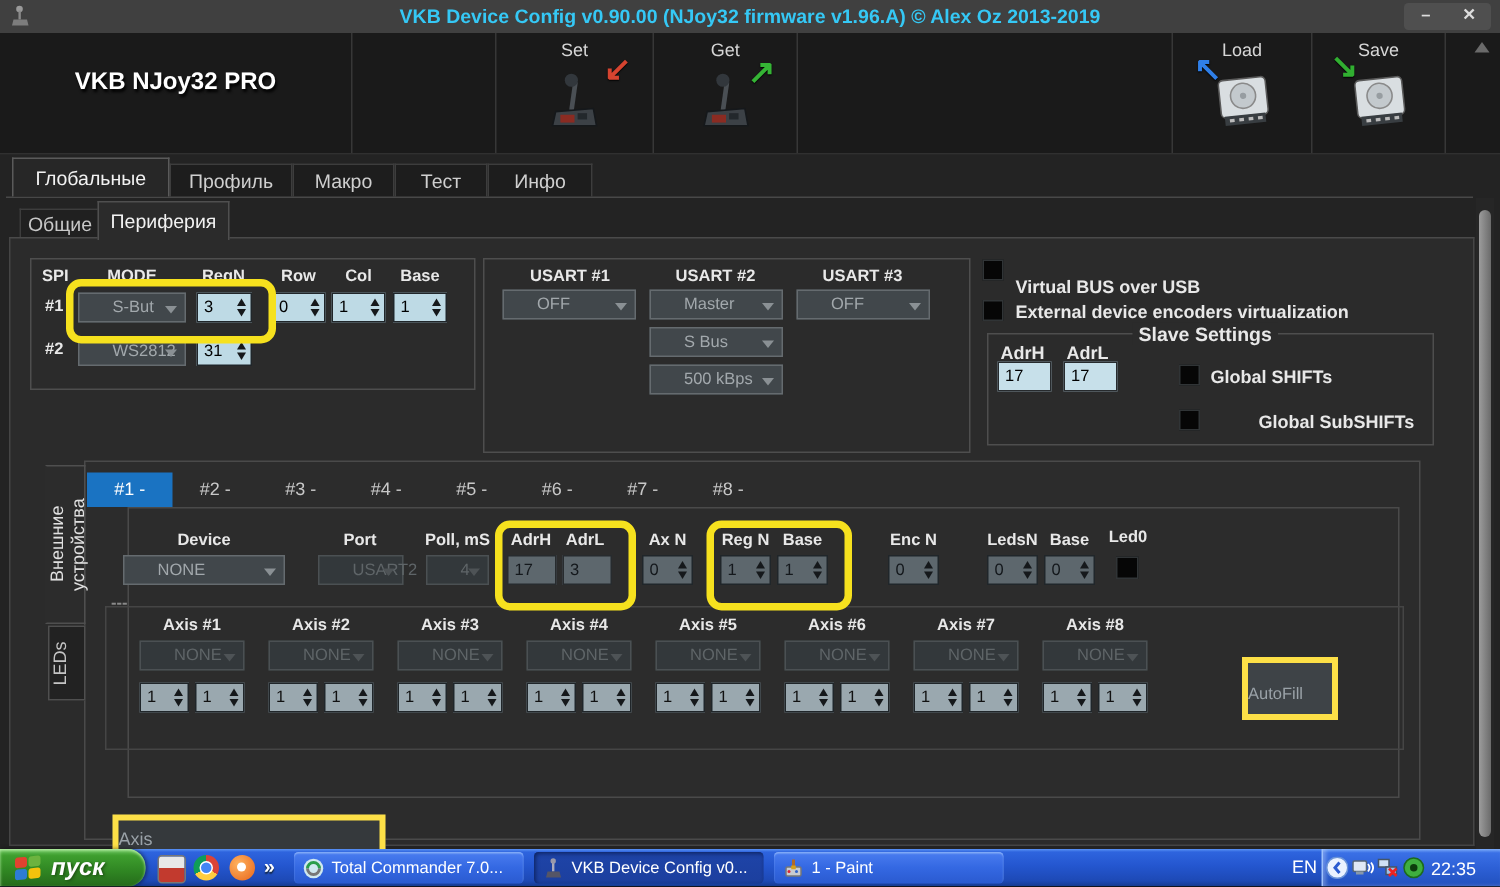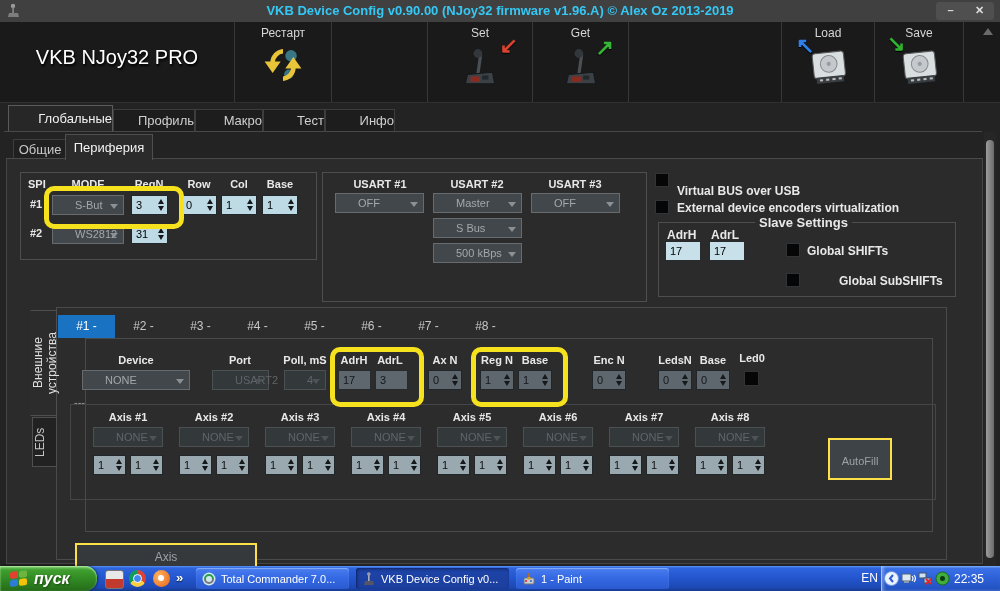--- a/index.html
+++ b/index.html
@@ -8,26 +8,26 @@
   .titlebar{position:absolute;top:0;left:0;width:1000px;height:22px;background:#404040;}
   .title-text{position:absolute;top:3px;left:0;width:100%;text-align:center;color:#35c8f5;font-size:13px;font-weight:bold;}
   .app-ico{position:absolute;left:6px;top:3px;width:16px;height:16px;}
   .winbtns{position:absolute;right:6px;top:2px;width:58px;height:18px;background:#4f4f4f;border-radius:3px;display:flex;}
   .winbtn{flex:1;color:#ddd;font-size:11px;font-weight:bold;text-align:center;line-height:17px;cursor:default;}
   
   .toolbar{position:absolute;top:22px;left:0;width:1000px;height:80px;background:#1a1a1a;border-bottom:1px solid #303030;display:flex;}
   .tcell{position:relative;border-right:1px solid #373737;height:100%;}
   .tcell .tlabel{position:absolute;top:4px;left:0;width:100%;text-align:center;color:#d6d6d6;font-size:12px;}
   .tcell .ticon{position:absolute;top:20px;left:50%;transform:translateX(-50%);width:46px;height:46px;}
-  .devname{position:absolute;top:24px;left:0;width:100%;text-align:center;color:#fff;font-size:20px;font-weight:normal;text-shadow:1px 2px 2px #000;}
+  .devname{position:absolute;top:24px;left:0;width:100%;text-align:center;color:#fff;font-size:16px;font-weight:bold;text-shadow:1px 2px 2px #000;}
   .arrow-glyph{position:absolute;font-weight:bold;font-size:22px;line-height:20px;text-shadow:0 1px 1px #000;}
   .scrollup{position:absolute;right:7px;top:6px;width:0;height:0;border-left:5px solid transparent;border-right:5px solid transparent;border-bottom:7px solid #6a6a6a;}
   
   .maintabs{position:absolute;top:106px;left:0;width:1000px;height:25px;}
-  .mtab{position:absolute;bottom:0;height:21px;background:#1d1d1d;border:1px solid #3d3d3d;border-bottom:none;color:#cfcfcf;font-size:13px;text-align:right;line-height:21px;cursor:default;}
+  .mtab{position:absolute;bottom:0;height:21px;background:#1d1d1d;border:1px solid #3d3d3d;border-bottom:none;color:#cfcfcf;font-size:13px;text-align:center;line-height:21px;cursor:default;}
   .mtab.active{height:25px;background:#272727;border-color:#5a5a5a;color:#f2f2f2;line-height:25px;z-index:3;}
   .pageline{position:absolute;top:131px;left:4px;width:978px;height:0;border-top:1px solid #484848;}
   
   .stab{position:absolute;background:#202020;border:1px solid #3d3d3d;border-bottom:none;color:#c8c8c8;font-size:13px;text-align:center;cursor:default;}
   .stab.active{background:#2b2b2b;border-color:#4f4f4f;color:#f2f2f2;z-index:4;}
   
   .page{position:absolute;top:158px;left:6px;width:975px;height:404px;background:#2b2b2b;border:1px solid #454545;border-top:1px solid #4a4a4a;}
   .gbox{position:absolute;border:1px solid #4e4e4e;}
   .lbl{color:#e8e8e8;font-size:11px;font-weight:bold;white-space:nowrap;}
   .lbl.abs{position:absolute;}
@@ -61,21 +61,21 @@
   .vtab{position:absolute;writing-mode:vertical-rl;transform:rotate(180deg);text-align:center;font-size:12px;color:#e0e0e0;border:1px solid #4f4f4f;box-sizing:border-box;cursor:default;}
   .vtab.active{background:#2c2c2c;border-right-color:#2c2c2c;z-index:5;}
   .vtab.idle{background:#222;color:#c4c4c4;}
   .lowerpanel{position:absolute;left:56px;top:307px;width:891px;height:253px;background:#2c2c2c;border:1px solid #4a4a4a;box-sizing:border-box;}
   .utab{position:absolute;top:315px;height:23px;width:57px;text-align:center;line-height:23px;font-size:12px;color:#c8c8c8;cursor:default;}
   .utab.active{background:#1a73c2;color:#fff;}
   .innerbox{position:absolute;left:85px;top:338px;width:846px;height:192px;border:1px solid #4a4a4a;}
   .axisbox{position:absolute;left:70px;top:404px;width:864px;height:94px;border:1px solid #454545;}
   .axis-col{position:absolute;top:0;width:86px;height:90px;}
   .axis-hdr{position:absolute;top:6px;left:35px;}
-  .btn{position:absolute;background:#3e4347;border:2px solid #fde047;color:#9aa2a8;font-size:11px;text-align:center;cursor:default;box-sizing:border-box;}
+  .btn{position:absolute;background:#3e4347;border:4px solid #fde047;color:#9aa2a8;font-size:11px;cursor:default;box-sizing:border-box;}
   .sep-dashes{position:absolute;color:#8a8a8a;font-size:11px;font-weight:bold;}
   
   .sbar{position:absolute;left:984px;top:132px;width:12px;height:434px;background:#262626;}
   .sthumb{position:absolute;left:2px;top:8px;width:8px;height:418px;border-radius:4px;background:linear-gradient(90deg,#9c9c9c,#6b6b6b);}
   
   .taskbar{position:absolute;left:0;top:566px;width:1000px;height:25px;background:linear-gradient(180deg,#5a93f5 0%,#2e64de 8%,#2456cf 45%,#1d49b5 85%,#163a8f 100%);z-index:20;}
   .startbtn{position:absolute;left:0;top:0;height:25px;width:97px;border-radius:0 12px 12px 0;background:linear-gradient(180deg,#6cc45e 0%,#3e9e2e 18%,#2f8522 60%,#256a1a 100%);box-shadow:inset 0 1px 2px #b9f0a8,1px 0 3px rgba(0,0,0,.5);display:flex;align-items:center;cursor:pointer;}
   .starttext{color:#fff;font-size:16px;font-weight:bold;font-style:italic;text-shadow:1px 1px 2px #1d4d12;margin-left:6px;}
   .flag{width:18px;height:16px;margin-left:10px;position:relative;transform:skewY(-6deg);}
   .flag div{position:absolute;width:8px;height:7px;border-radius:2px;}
@@ -103,29 +103,20 @@
     <div class="title-text">VKB Device Config v0.90.00 (NJoy32 firmware v1.96.A) © Alex Oz 2013-2019</div>
     <div class="winbtns">
       <div class="winbtn">–</div>
       <div class="winbtn">✕</div>
     </div>
   </div>
 
   <div class="toolbar">
     <div class="tcell" style="width:234px">
       <div class="devname">VKB NJoy32 PRO</div>
-    </div>
-    <div class="tcell" style="width:96px">
-      <div class="tlabel">Рестарт</div>
-      <svg class="ticon" viewBox="0 0 40 40">
-        <circle cx="27" cy="12" r="5" fill="#3a7583"></circle>
-        <circle cx="25" cy="28" r="4" fill="#3a7583"></circle>
-        <path d="M20 6 A12 12 0 0 0 9 17 L4 17 L11 27 L18 17 L13 17 A8 8 0 0 1 20 10 Z" fill="#e8c438"></path>
-        <path d="M20 34 A12 12 0 0 0 31 23 L36 23 L29 13 L22 23 L27 23 A8 8 0 0 1 20 30 Z" fill="#e8c438"></path>
-      </svg>
     </div>
     <div class="tcell" style="width:95px"></div>
     <div class="tcell" style="width:104px">
       <div class="tlabel">Set</div>
       <svg class="ticon" viewBox="0 0 44 44">
         <rect x="20" y="12" width="3" height="18" fill="#4a4f54" transform="rotate(8 21 20)"></rect>
         <circle cx="20" cy="11" r="4.2" fill="#32373c"></circle>
         <path d="M10 31 L34 29 L36 40 L8 40 Z" fill="#3c4146" stroke="#15181b"></path>
         <rect x="13" y="33" width="9" height="5" fill="#8a2b22"></rect>
         <rect x="24" y="32" width="6" height="4" fill="#23282c"></rect>

